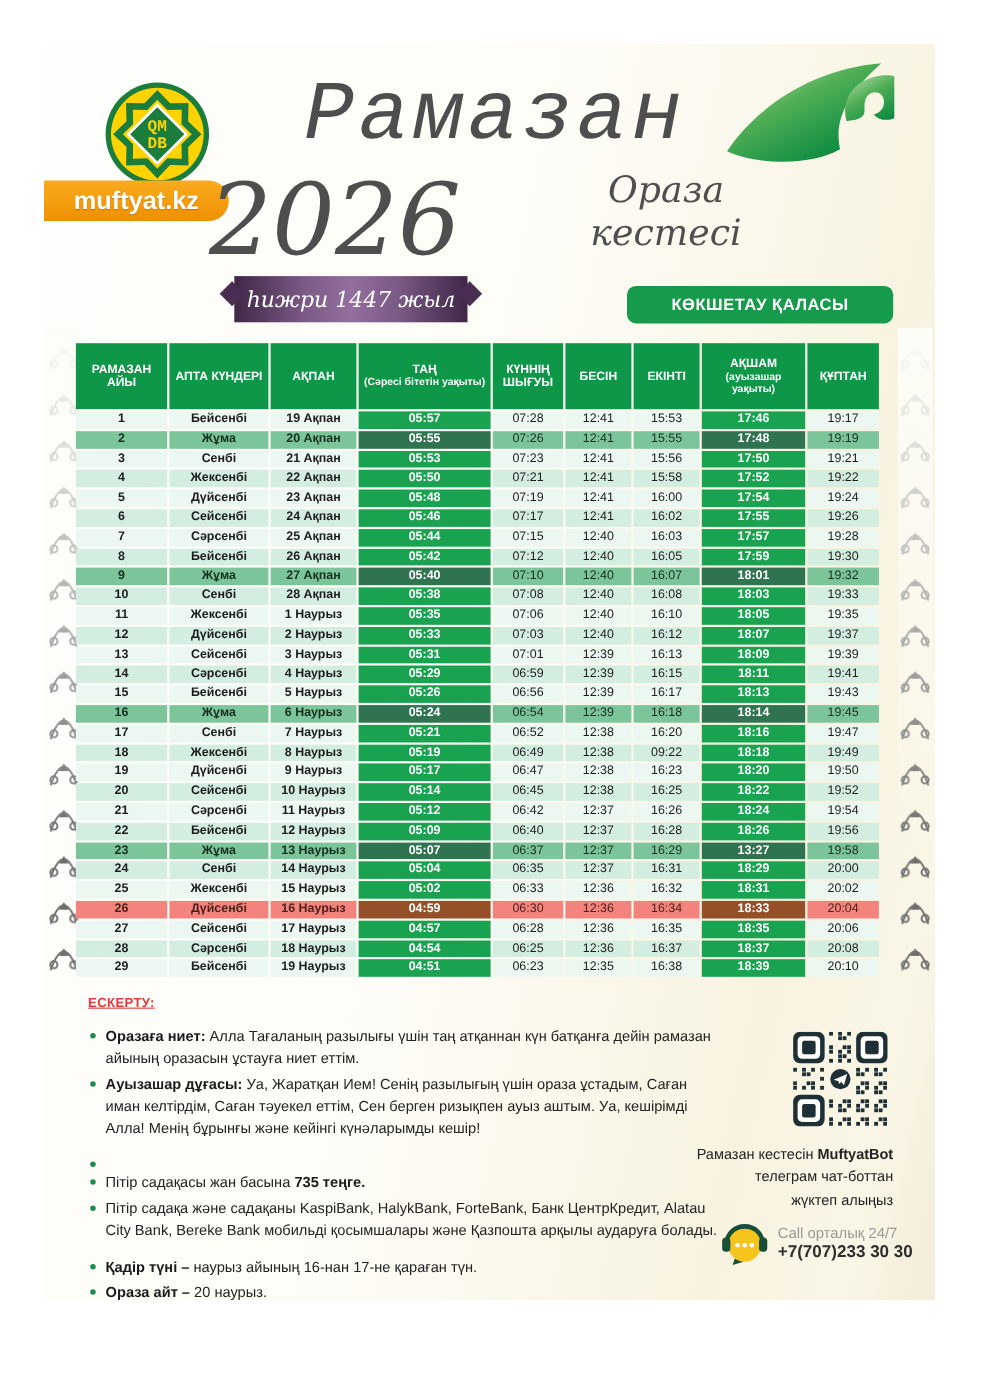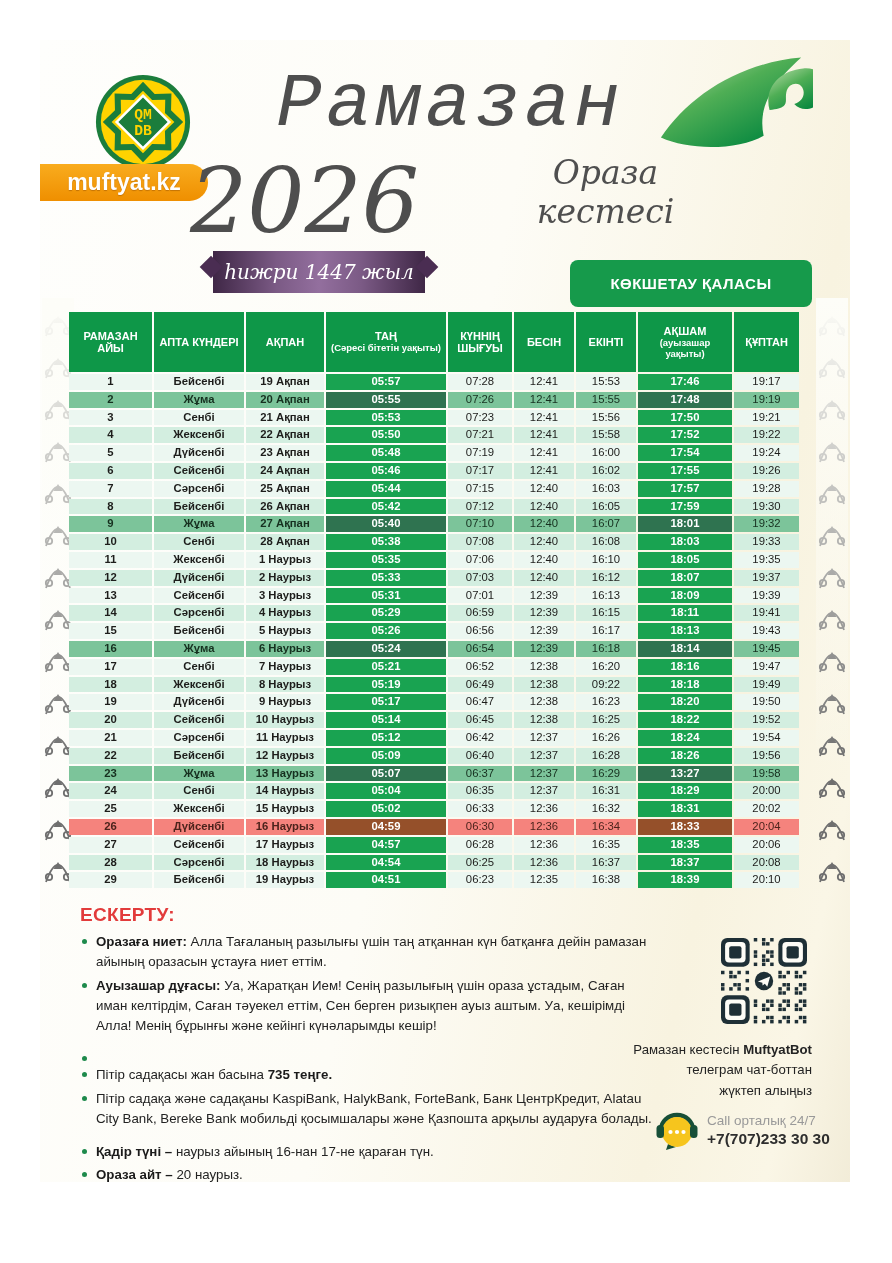--- a/index.html
+++ b/index.html
@@ -22,21 +22,21 @@
   .subtitle{position:absolute;left:488px;top:153px;width:235px;text-align:center;
         font-family:"DejaVu Serif",serif;font-style:italic;font-size:33px;color:#4f4f4f;}
   .wave{position:absolute;left:655px;top:45px;width:158px;height:122px;}
   .hijri{position:absolute;left:213px;top:251px;width:212px;height:42px;
         background:linear-gradient(90deg,#3f2746 0%,#7b5a85 30%,#936f9e 50%,#7b5a85 70%,#3f2746 100%);
         color:#fff;display:flex;align-items:center;justify-content:center;
         font-family:"DejaVu Serif",serif;font-style:italic;font-size:20px;}
   .hijri::before,.hijri::after{content:"";position:absolute;top:8px;width:16px;height:16px;
         background:#4a2d52;transform:rotate(45deg);}
   .hijri::before{left:-10px;} .hijri::after{right:-10px;}
-  .city{position:absolute;left:570px;top:260px;width:242px;height:47px;
+  .city{position:absolute;left:570px;top:260px;width:242px;height:34px;
         background:var(--city-green);border-radius:8px;color:#fff;font-weight:bold;
         font-size:15px;letter-spacing:.5px;display:flex;align-items:center;justify-content:center;}
   
   .orn{position:absolute;top:298px;width:32px;height:592px;}
   .orn.left{left:42px;} .orn.right{left:816px;}
   
   .tbl{position:absolute;left:69px;top:312px;width:630px;}
   .thead,.trow{display:grid;grid-template-columns:83px 90px 78px 120px 64px 60px 60px 94px 65px;column-gap:2px;}
   .thead{margin-bottom:2px;}
   .hcell{background:var(--header-green);height:60px;display:flex;flex-direction:column;
@@ -47,22 +47,22 @@
   .cell{height:15.8px;line-height:15.8px;text-align:center;font-size:11.3px;color:#1d1d1b;
         background:var(--row-light);font-weight:500;}
   .trow.alt .cell{background:var(--row-alt);}
   .cell.c0,.cell.c1,.cell.c2{font-weight:700;}
   .cell.accent{background:var(--accent-green) !important;color:#fff;font-weight:700;}
   .trow.friday .cell{background:var(--friday-bg);color:#16301f;}
   .trow.friday .cell.accent{background:var(--friday-accent) !important;color:#fff;}
   .trow.qadir .cell{background:var(--qadir-bg);color:#4c231c;}
   .trow.qadir .cell.accent{background:var(--qadir-accent) !important;color:#fff;}
   
-  .note-heading{position:absolute;left:80px;top:904px;font-size:19px;font-weight:bold;
-        color:var(--note-red);letter-spacing:.3px;}
+  .note-heading{position:absolute;left:80px;top:904px;font-size:12px;font-weight:bold;
+        color:var(--note-red);letter-spacing:.3px;text-decoration:underline;}
   .notes{position:absolute;left:82px;top:932px;width:575px;}
   .note-item{display:flex;margin-bottom:4px;}
   .note-item.gap{margin-top:13px;}
   .note-item .dot{flex:0 0 5px;width:5px;height:5px;border-radius:50%;background:#1e8a4c;margin:7px 9px 0 0;}
   .note-item p{margin:0;font-size:13.3px;line-height:1.5;color:#232323;}
   .note-item b{font-weight:bold;color:#1b1b1b;}
   
   .qr{position:absolute;left:721px;top:938px;width:86px;height:86px;}
   .tg-text{position:absolute;left:598px;top:1040px;width:214px;text-align:right;
         font-size:13.2px;line-height:1.55;color:#232323;}

